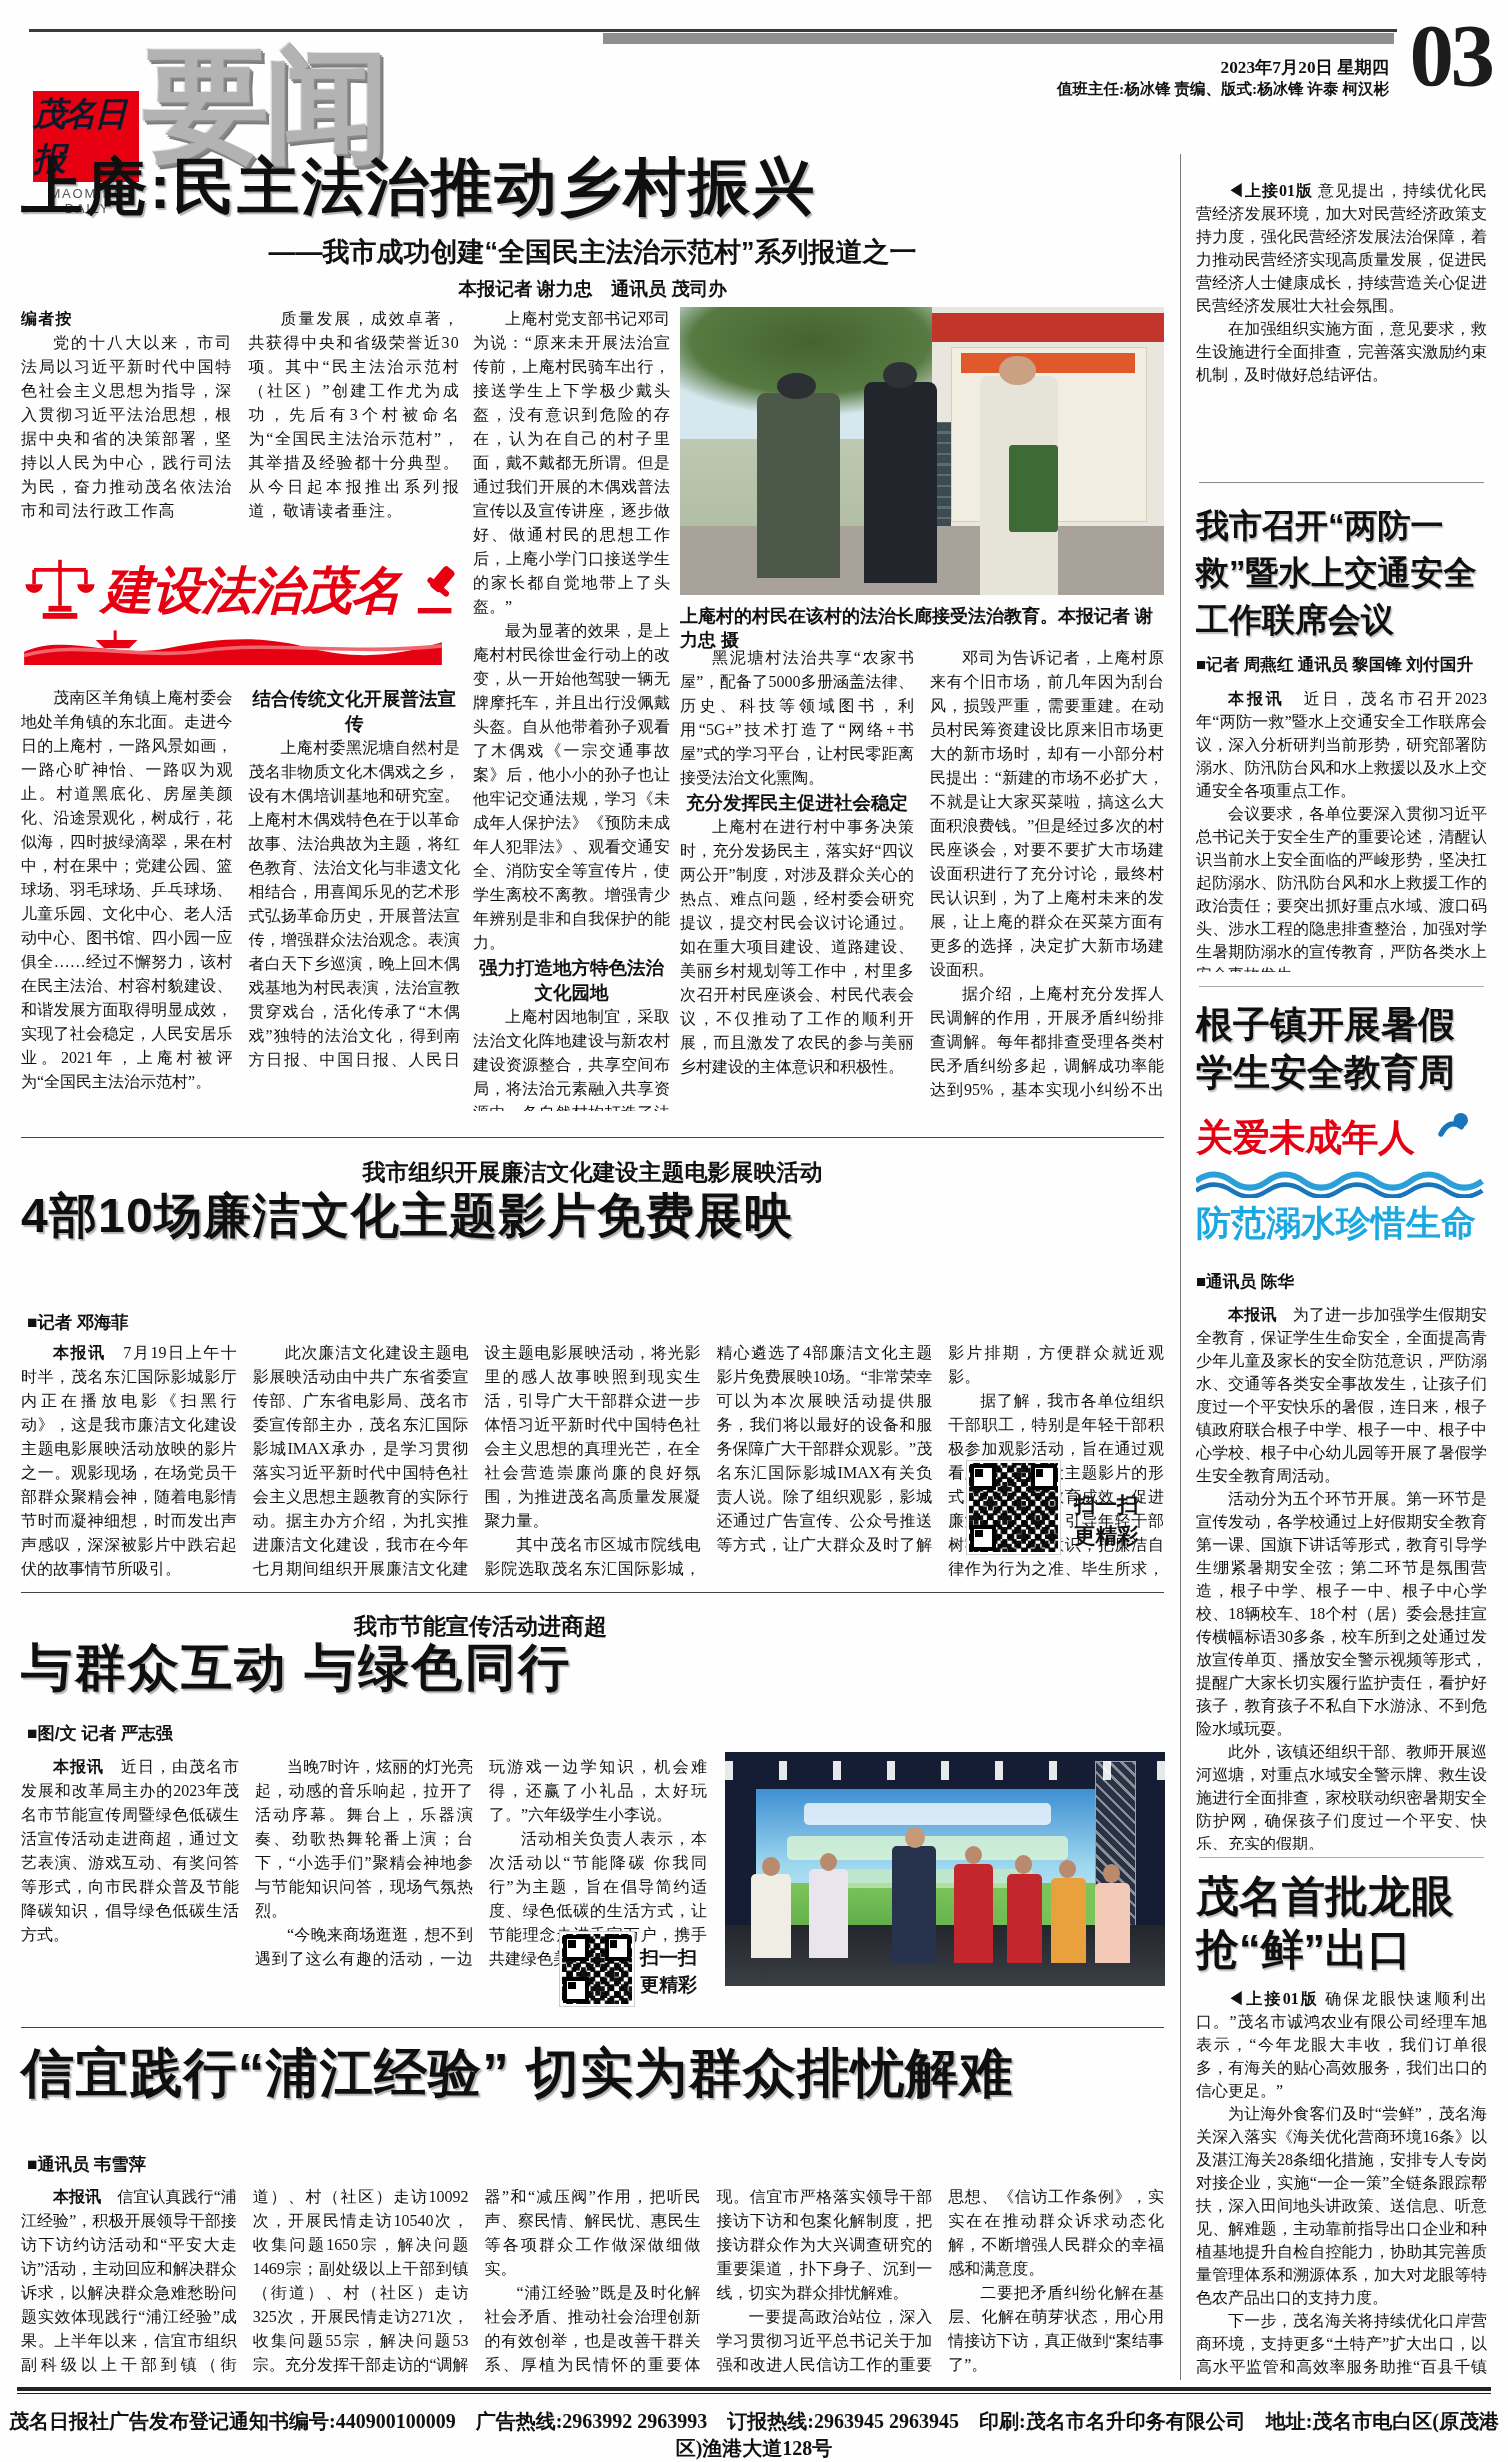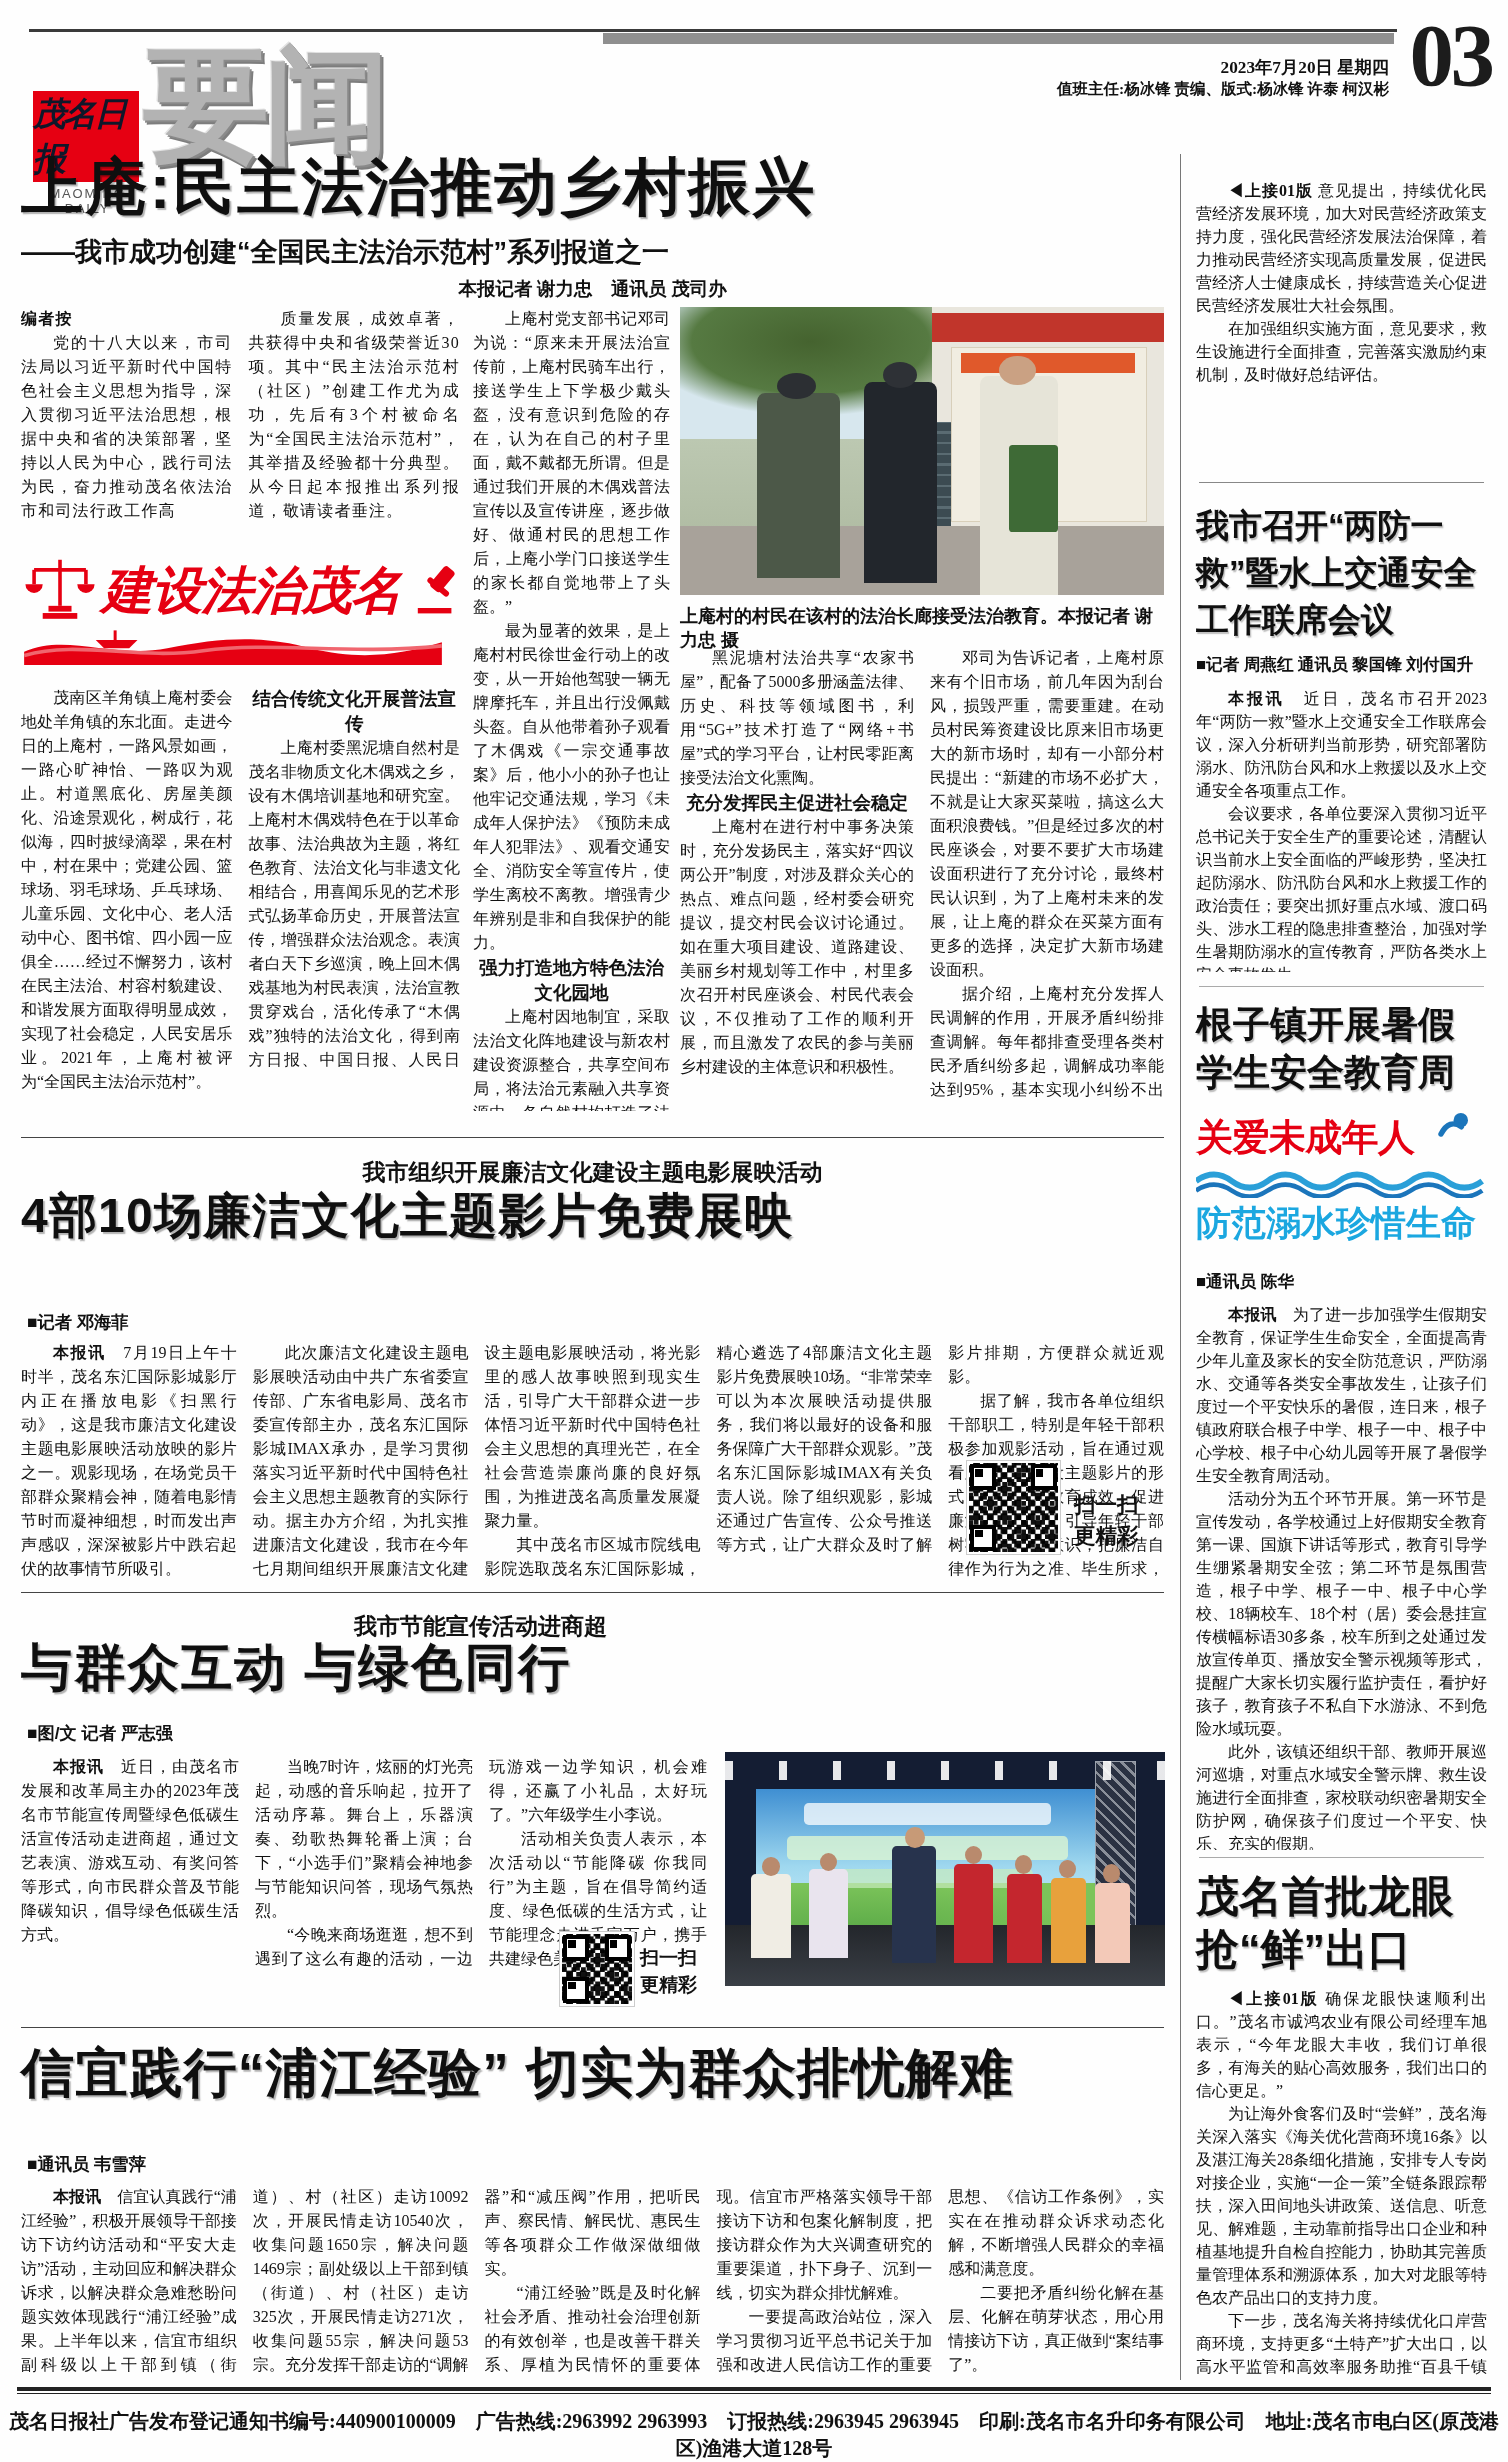--- a/index.html
+++ b/index.html
@@ -29,21 +29,21 @@
   .lead{font-weight:bold;}
   .subhead{font-weight:900;text-align:center;text-indent:0 !important;font-size:18.5px;line-height:25px;
            margin:7.2px 0;font-family:"Liberation Sans",sans-serif;break-inside:avoid;}
   .kicker{position:absolute;width:100%;text-align:center;font-size:23px;font-weight:bold;
           font-family:"Liberation Sans",sans-serif;}
   .bigline{position:absolute;text-align:left;font-weight:900;font-family:"Liberation Sans",sans-serif;
            color:#0f0f0f;text-shadow:1.8px 2.4px 1.2px rgba(0,0,0,.30);}
   .byline{position:absolute;font-size:17.3px;font-weight:bold;font-family:"Liberation Sans",sans-serif;}
   
   .main-headline{left:21px;top:154px;width:1143px;font-size:62px;line-height:66px;letter-spacing:2.4px;}
-  .main-subtitle{position:absolute;left:21px;top:234px;width:1143px;text-align:left;font-size:27px;
+  .main-subtitle{position:absolute;left:21px;top:234px;width:1143px;text-align:center;font-size:27px;
                  font-weight:900;font-family:"Liberation Sans",sans-serif;}
   .main-byline{position:absolute;left:21px;top:276px;width:1143px;text-align:center;
                font-size:18.5px;font-weight:bold;}
   .note-block{left:21px;top:307px;width:439px;height:242px;column-count:2;letter-spacing:1.2px;}
   .note-label{font-weight:900;text-indent:0 !important;font-family:"Liberation Sans",sans-serif;}
   .banner{position:absolute;left:24px;top:554px;width:418px;height:124px;}
   .banner-row{display:flex;align-items:center;gap:6px;}
   .banner-text{color:#e60012;font-size:51px;font-weight:900;font-style:italic;letter-spacing:-1.2px;
                font-family:"Liberation Sans",sans-serif;white-space:nowrap;}
   .left-lower{left:21px;top:686px;width:439px;height:425px;column-count:2;}

